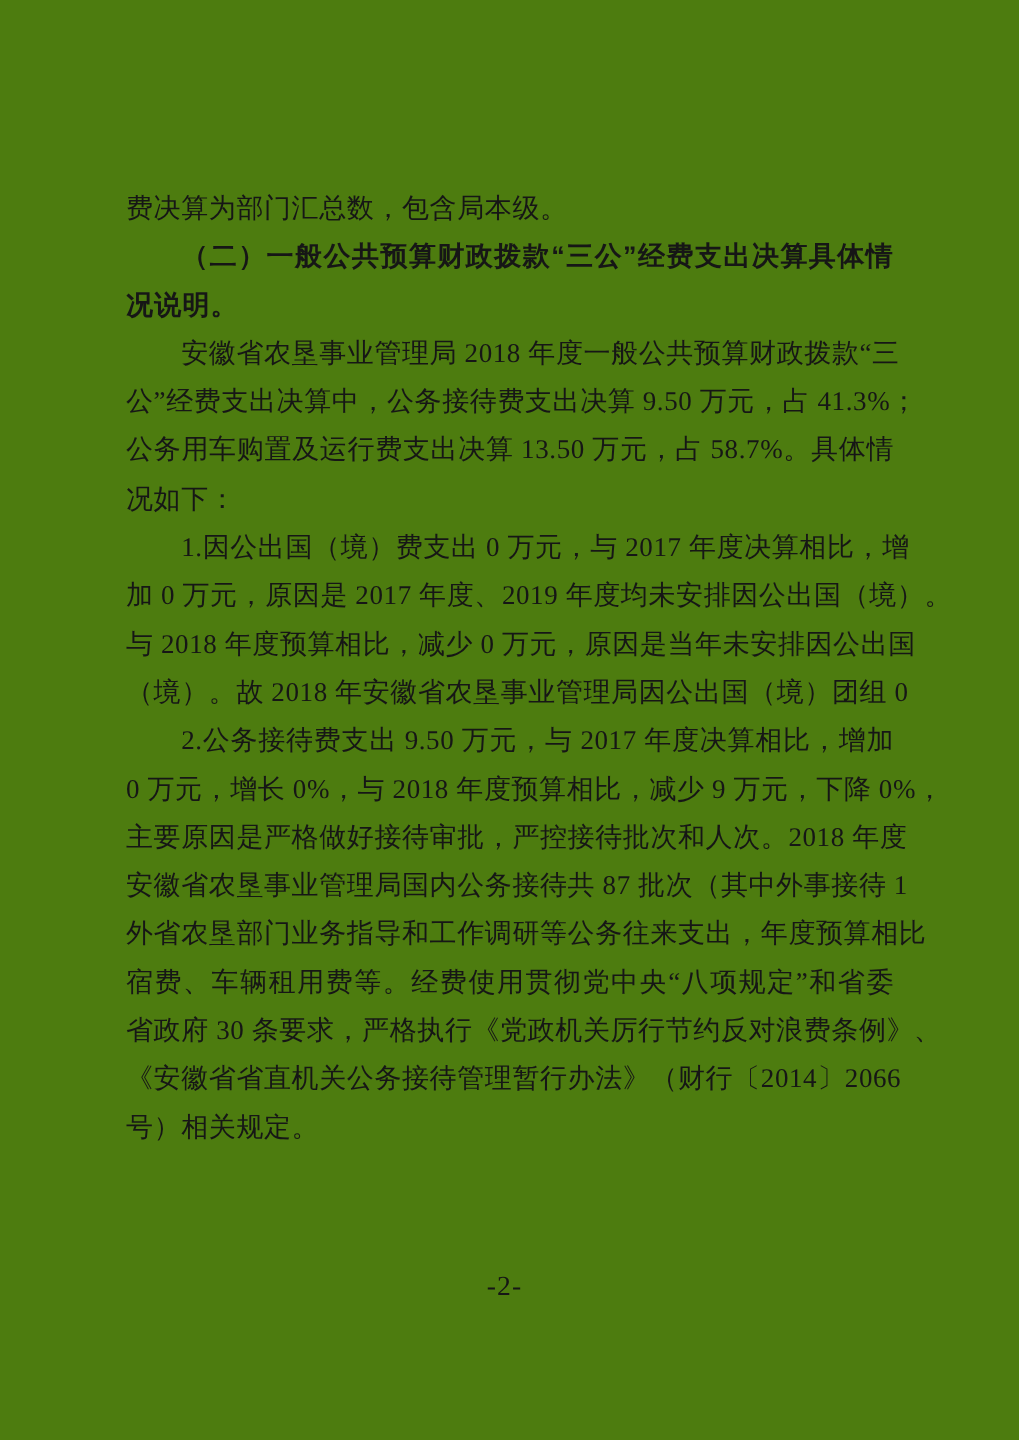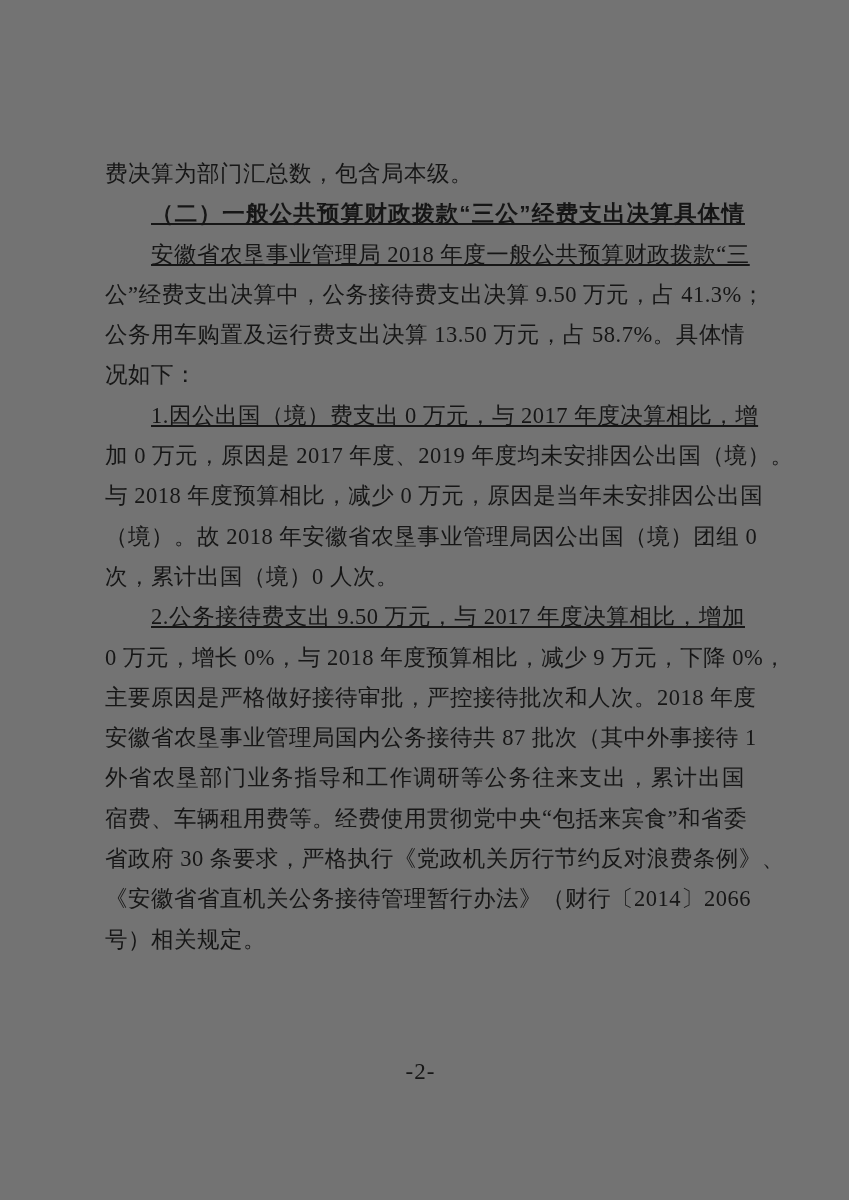--- a/index.html
+++ b/index.html
@@ -4,21 +4,21 @@
 <style>
   html, body {
     margin: 0;
     padding: 0;
     background: #ffffff;
   }
   .page {
     position: relative;
     width: 849px;
     height: 1200px;
-    background: #737373;
+    background: #4d7c0f;
     overflow: hidden;
     font-family: "Liberation Serif", "DejaVu Serif", serif;
     color: #161616;
   }
   .content {
     position: absolute;
     left: 105px;
     top: 154px;
     width: 640px;
   }
@@ -34,21 +34,20 @@
     letter-spacing: 0.5px;
     white-space: nowrap;
     text-align: justify;
     text-align-last: justify;
   }
   .line.last {
     text-align-last: left;
   }
   .line.first {
     text-indent: 46px;
-    text-decoration: underline;
   }
   .para.heading .line {
     font-weight: 700;
     font-family: "Liberation Sans", "DejaVu Sans", sans-serif;
     letter-spacing: 1px;
   }
   .page-number {
     position: absolute;
     left: 0;
     right: 8px;
@@ -65,44 +64,44 @@
 
 <div class="page">
   <div class="content">
 
     <div class="para">
       <div class="line last">费决算为部门汇总数，包含局本级。</div>
     </div>
 
     <div class="para heading">
       <div class="line first">（二）一般公共预算财政拨款“三公”经费支出决算具体情</div>
+      <div class="line last">况说明。</div>
     </div>
 
     <div class="para">
       <div class="line first">安徽省农垦事业管理局 2018 年度一般公共预算财政拨款“三</div>
       <div class="line">公”经费支出决算中，公务接待费支出决算 9.50 万元，占 41.3%；</div>
       <div class="line">公务用车购置及运行费支出决算 13.50 万元，占 58.7%。具体情</div>
       <div class="line last">况如下：</div>
     </div>
 
     <div class="para">
       <div class="line first">1.因公出国（境）费支出 0 万元，与 2017 年度决算相比，增</div>
       <div class="line">加 0 万元，原因是 2017 年度、2019 年度均未安排因公出国（境）。</div>
       <div class="line">与 2018 年度预算相比，减少 0 万元，原因是当年未安排因公出国</div>
       <div class="line">（境）。故 2018 年安徽省农垦事业管理局因公出国（境）团组 0</div>
-      <div class="line last">次，累计出国（境）0 人次。</div>
     </div>
 
     <div class="para">
       <div class="line first">2.公务接待费支出 9.50 万元，与 2017 年度决算相比，增加</div>
       <div class="line">0 万元，增长 0%，与 2018 年度预算相比，减少 9 万元，下降 0%，</div>
       <div class="line">主要原因是严格做好接待审批，严控接待批次和人次。2018 年度</div>
       <div class="line">安徽省农垦事业管理局国内公务接待共 87 批次（其中外事接待 1</div>
-      <div class="line">外省农垦部门业务指导和工作调研等公务往来支出，累计出国</div>
-      <div class="line">宿费、车辆租用费等。经费使用贯彻党中央“包括来宾食”和省委</div>
+      <div class="line">外省农垦部门业务指导和工作调研等公务往来支出，年度预算相比</div>
+      <div class="line">宿费、车辆租用费等。经费使用贯彻党中央“八项规定”和省委</div>
       <div class="line">省政府 30 条要求，严格执行《党政机关厉行节约反对浪费条例》、</div>
       <div class="line">《安徽省省直机关公务接待管理暂行办法》（财行〔2014〕2066</div>
       <div class="line last">号）相关规定。</div>
     </div>
 
   </div>
 
   <div class="page-number">-2-</div>
 </div>
 

